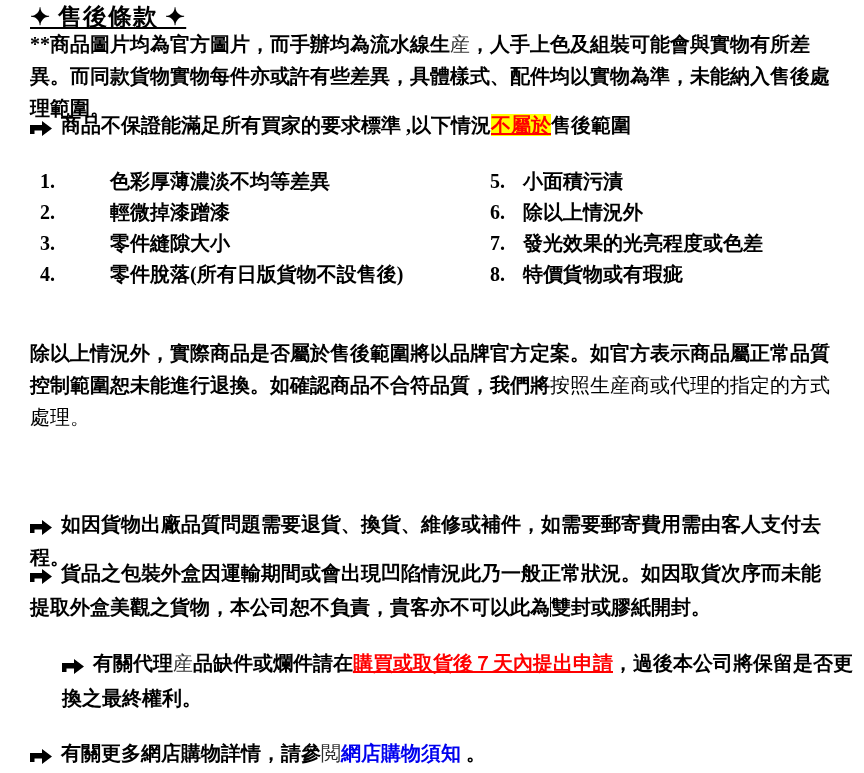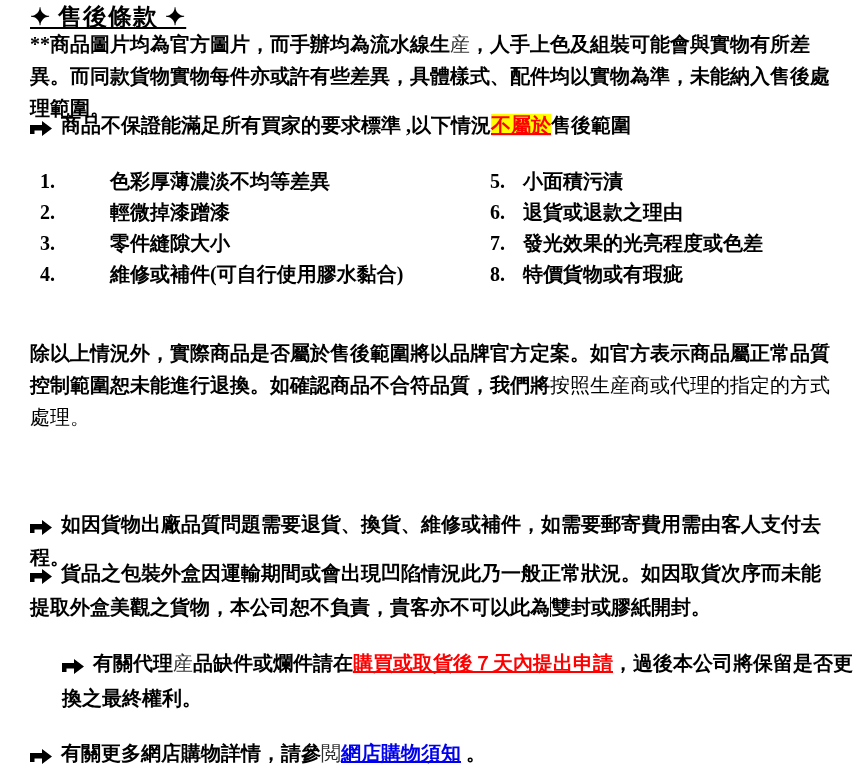--- a/index.html
+++ b/index.html
@@ -47,21 +47,20 @@
     background: var(--highlight-yellow, #ffff00);
     color: var(--alert-red, #ff0000);
     text-decoration: underline;
   }
   .red-u {
     color: var(--alert-red, #ff0000);
     text-decoration: underline;
   }
   .link {
     color: var(--link-blue, #0000ee);
-    text-decoration: underline;
     cursor: pointer;
   }
   .alt   { font-weight: 400; opacity: 0.82; }
   .light { font-weight: 400; }
   .caret {
     display: inline-block;
     width: 1px;
     height: 20px;
     background: #000;
     vertical-align: -3px;
@@ -89,26 +88,26 @@
   <div class="block notice">
     <span class="arrow"><svg width="22" height="15" viewBox="0 0 22 15">
           <polygon points="0,4 12,4 12,0 22,7.5 12,15 12,9.5 4.5,9.5 4.5,13 0,13" fill="#000"></polygon>
         </svg></span><span>商品不保證能滿足所有買家的要求標準 ,以下情況</span><span class="hl">不屬於</span><span>售後範圍</span>
   </div>
 
   <div class="list-col left">
     <div class="list-row"><span class="num">1.</span><span>色彩厚薄濃淡不均等差異</span></div>
     <div class="list-row"><span class="num">2.</span><span>輕微掉漆蹭漆</span></div>
     <div class="list-row"><span class="num">3.</span><span>零件縫隙大小</span></div>
-    <div class="list-row"><span class="num">4.</span><span>維修或補件(可自行使用膠水黏合)</span></div>
+    <div class="list-row"><span class="num">4.</span><span>零件脫落(所有日版貨物不設售後)</span></div>
   </div>
 
   <div class="list-col right">
     <div class="list-row"><span class="num">5.</span><span>小面積污漬</span></div>
-    <div class="list-row"><span class="num">6.</span><span>退貨或退款之理由</span></div>
+    <div class="list-row"><span class="num">6.</span><span>除以上情況外</span></div>
     <div class="list-row"><span class="num">7.</span><span>發光效果的光亮程度或色差</span></div>
     <div class="list-row"><span class="num">8.</span><span>特價貨物或有瑕疵</span></div>
   </div>
 
   <div class="block decision">
     <span>除以上情況外，實際商品是否屬於售後範圍將以品牌官方定案。如官方表示商品屬正常品質控制範圍恕未能進行退換。如確認商品不合符品質，我們將</span><span class="light">按照生産商或代理的指定的方式處理。</span>
   </div>
 
 
   <div class="block return-shipping">

